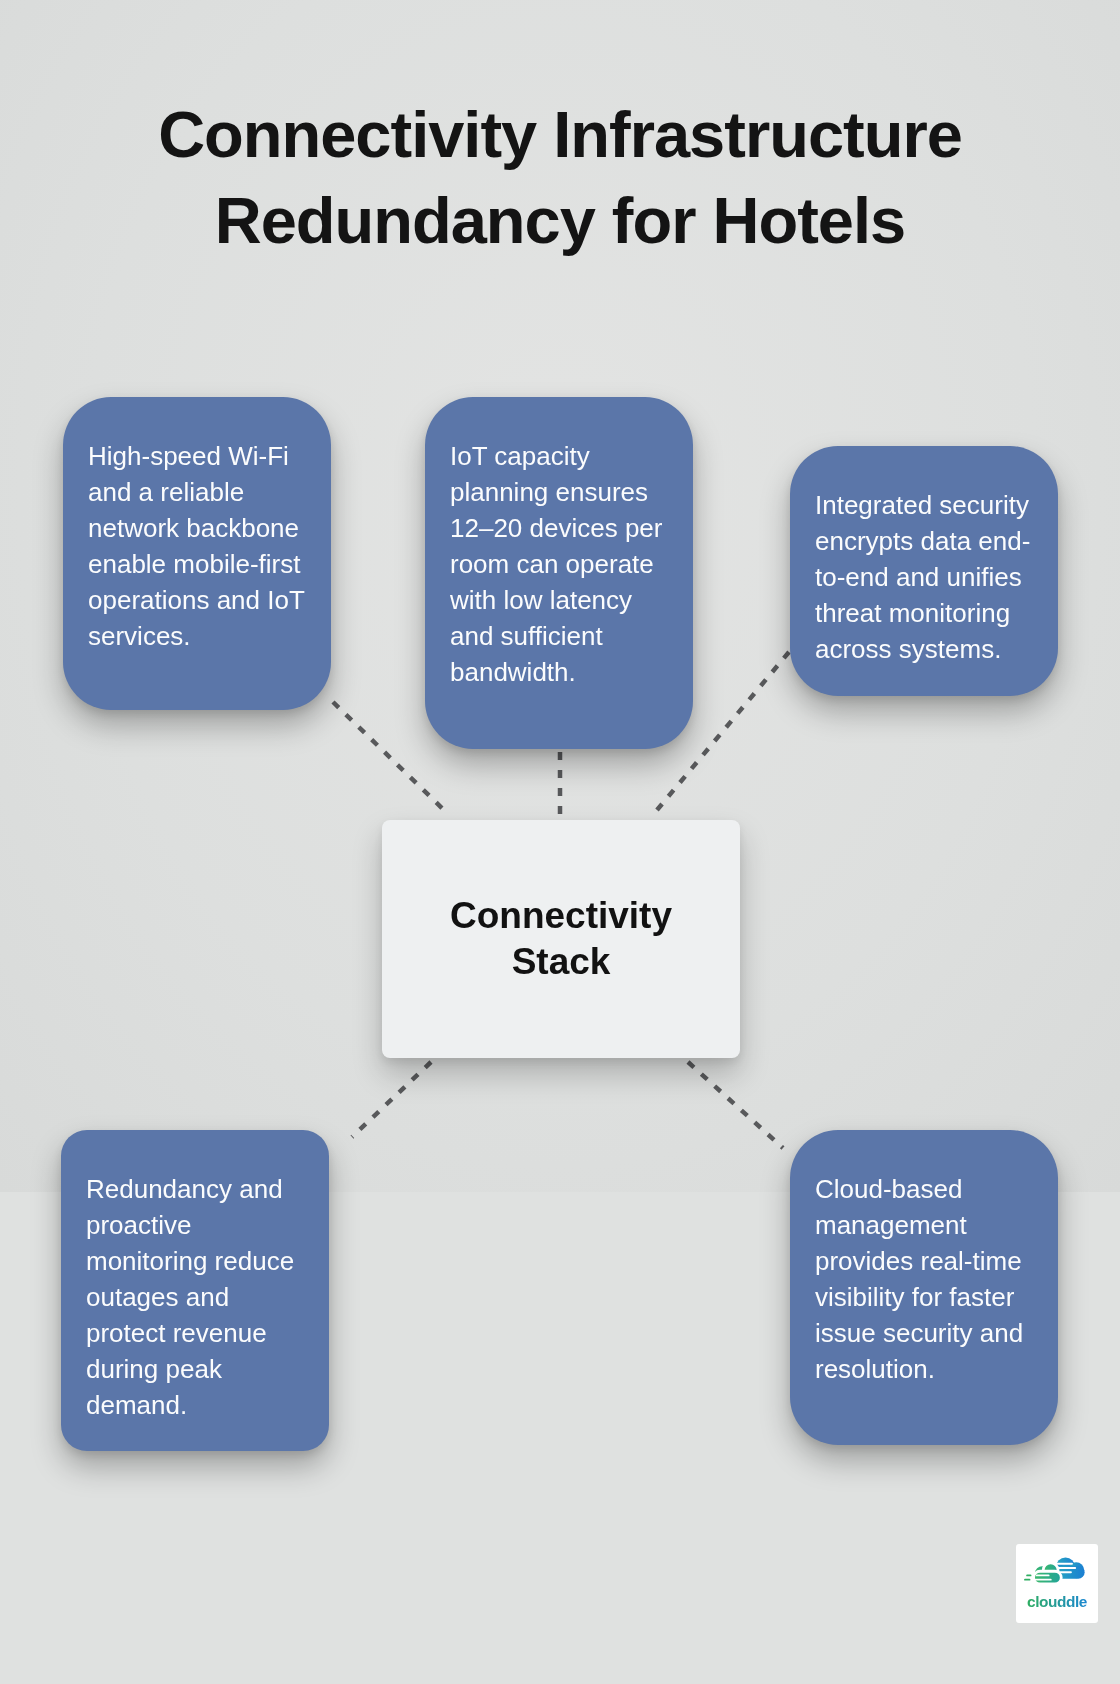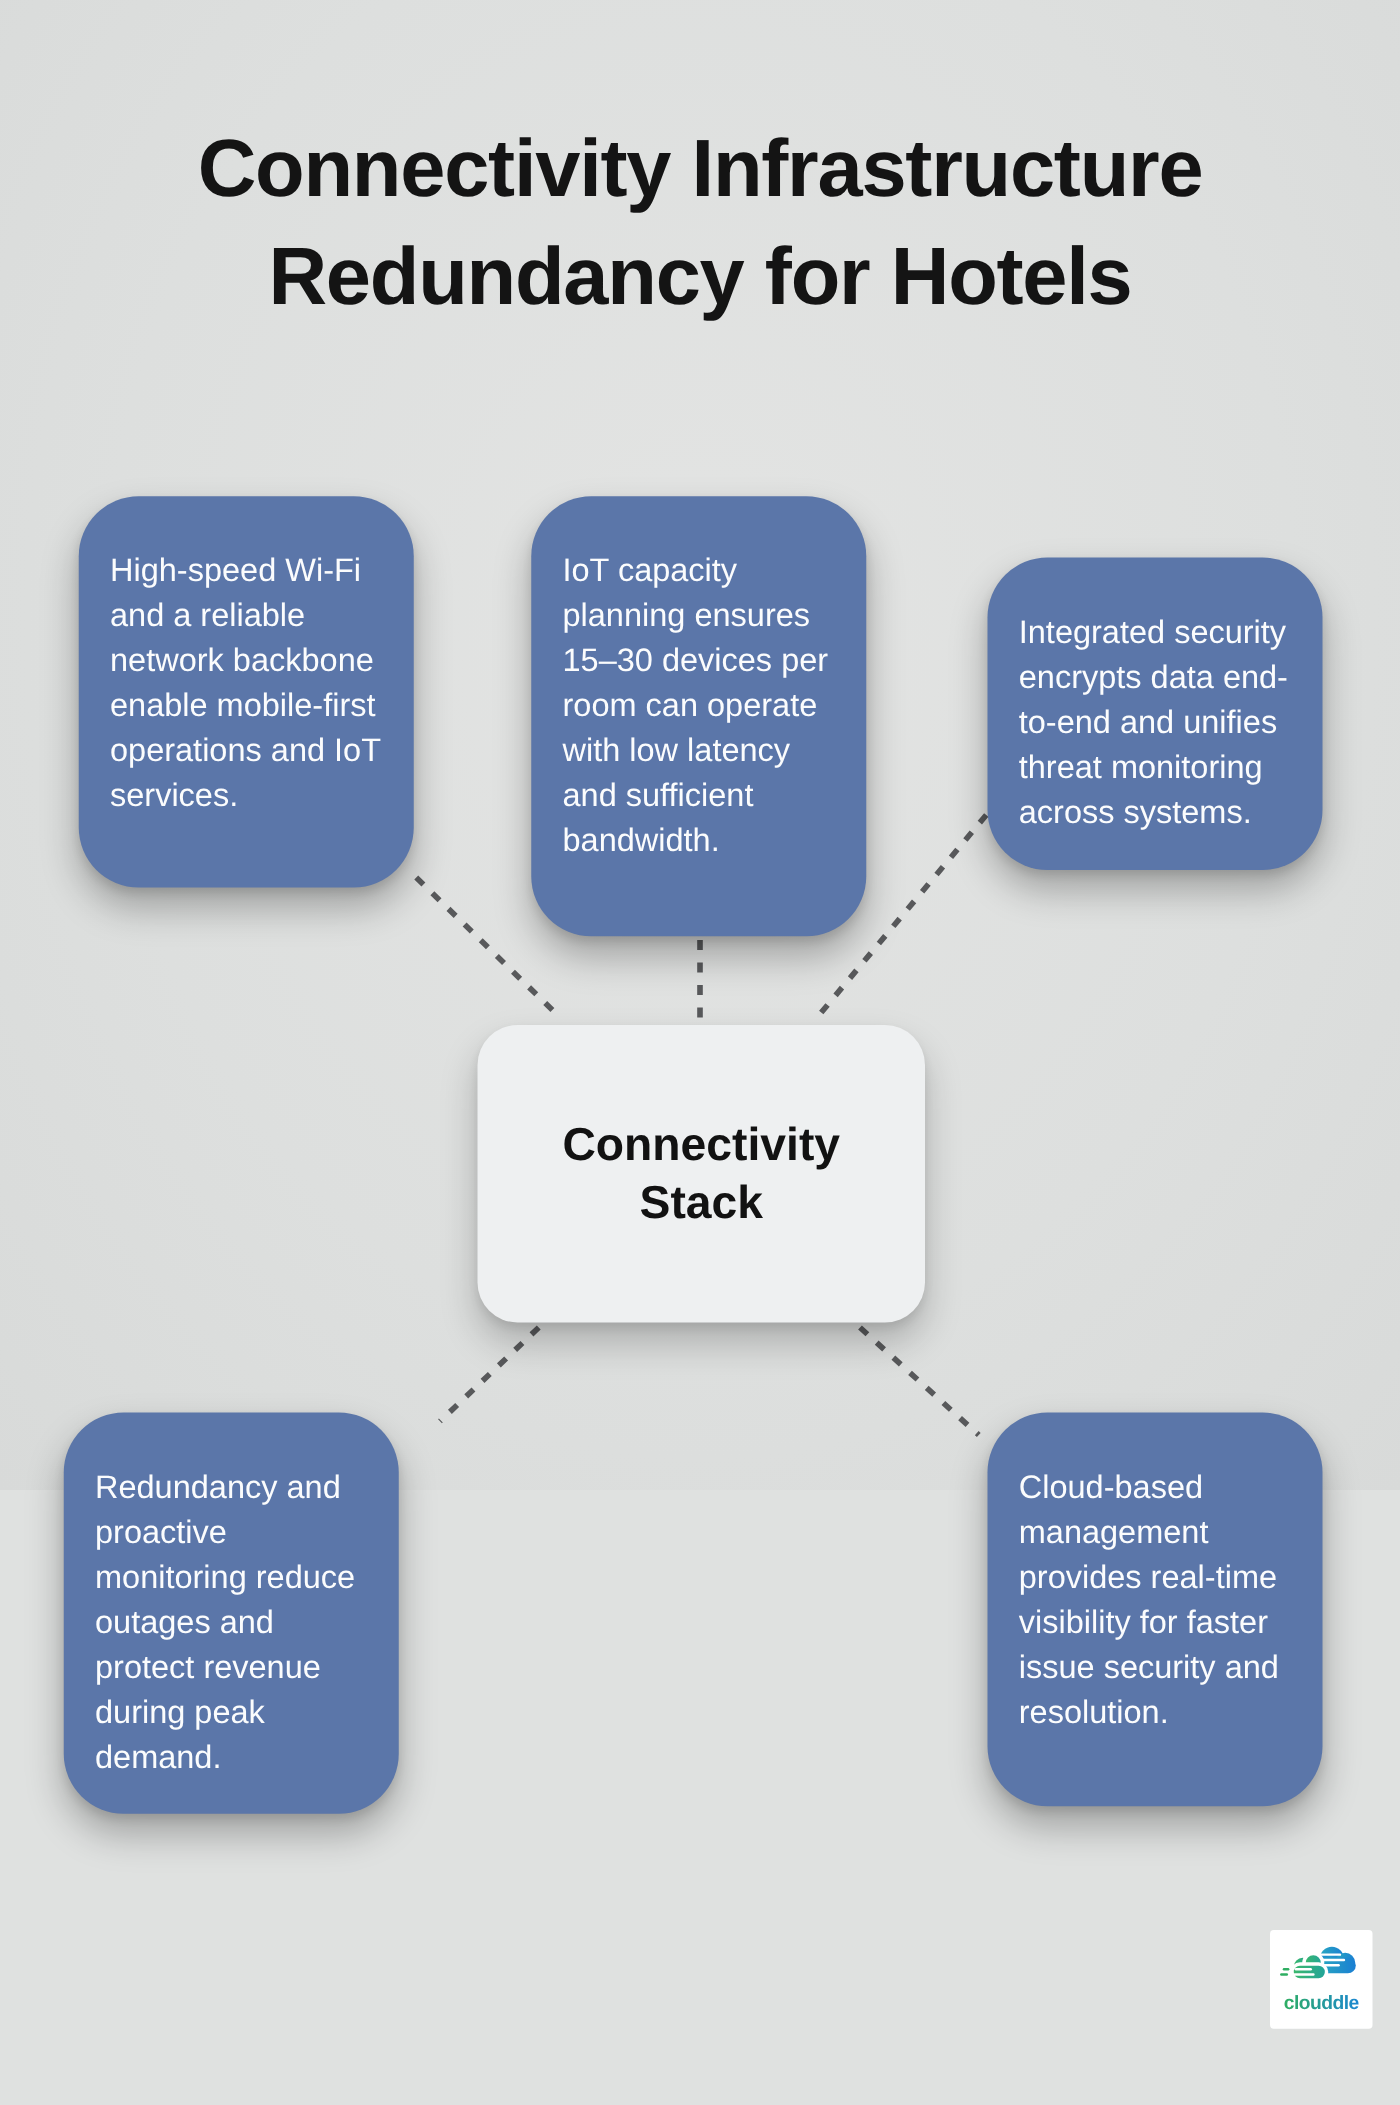--- a/index.html
+++ b/index.html
@@ -39,28 +39,28 @@
     border-radius:48px;
     color:var(--node-text);
     font-size:26px;
     line-height:36px;
     padding:41px 24px 28px 25px;
     box-shadow:0 16px 30px rgba(0,0,0,.28), 0 4px 8px rgba(0,0,0,.10);
   }
   #node-wifi      {left:63px;  top:397px; min-height:313px;}
   #node-capacity  {left:425px; top:397px; min-height:352px;}
   #node-security  {left:790px; top:400px; min-height:250px;margin-top:46px;}
-  #node-redundancy{left:51px;  top:1130px;min-height:315px;}
+  #node-redundancy{left:61px;  top:1130px;min-height:315px;border-radius:26px;}
   #node-cloud     {left:790px; top:1130px;min-height:315px;}
   .center-node{
     position:absolute;
     left:382px; top:820px;
     width:358px; height:238px;
     background:var(--center-fill);
-    border-radius:32px;
+    border-radius:8px;
     display:flex;align-items:center;justify-content:center;
     text-align:center;
     font-size:37px;font-weight:700;line-height:1.24;
     color:#121212;
     box-shadow:0 16px 30px rgba(0,0,0,.22), 0 4px 8px rgba(0,0,0,.08);
     padding:0 50px;
   }
   svg.connectors{
     position:absolute;left:0;top:0;width:1120px;height:1684px;
   }
@@ -94,21 +94,21 @@
   <h1 class="title">
     <span>Connectivity Infrastructure</span><br>
     <span>Redundancy for Hotels</span>
   </h1>
 
   <div class="node" id="node-wifi">
     <span>High-speed Wi-Fi and a reliable network backbone enable mobile-first operations and IoT services.</span>
   </div>
 
   <div class="node" id="node-capacity">
-    <span>IoT capacity planning ensures 15–30 devices per room can operate with low latency and sufficient bandwidth.</span>
+    <span>IoT capacity planning ensures 12–20 devices per room can operate with low latency and sufficient bandwidth.</span>
   </div>
 
   <div class="node" id="node-security">
     <span>Integrated security encrypts data end-to-end and unifies threat monitoring across systems.</span>
   </div>
 
   <div class="node" id="node-redundancy">
     <span>Redundancy and proactive monitoring reduce outages and protect revenue during peak demand.</span>
   </div>
 

